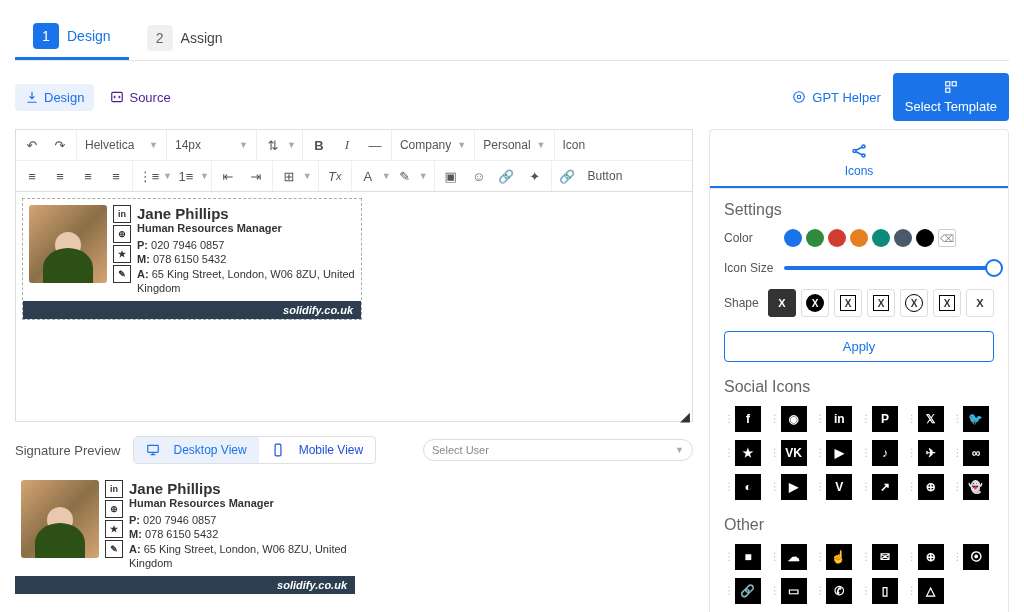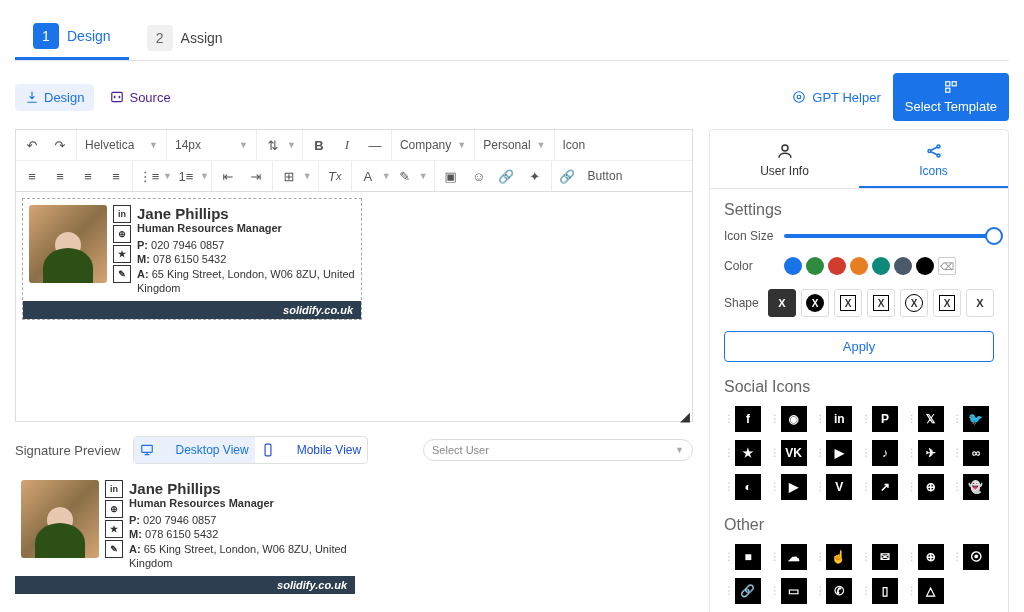--- a/index.html
+++ b/index.html
@@ -55,21 +55,21 @@
 .sig-title { font-size: 11px; font-weight: bold; margin-bottom: 4px; }
 .sig-line { font-size: 11px; line-height: 1.3; }
 .sig-line b { font-weight: bold; }
 .sig-footer { background: #2c3e50; color: #fff; text-align: right; padding: 3px 8px; font-size: 11px; font-weight: bold; font-style: italic; }
 .resize-handle { position: absolute; right: 0; bottom: 0; width: 12px; height: 12px; cursor: nwse-resize; }
 
 
 .preview-row { display: flex; align-items: center; margin-top: 14px; gap: 12px; }
 .preview-title { font-size: 13px; color: #555; }
 .view-toggle { display: flex; border: 1px solid #e0e0e0; border-radius: 4px; }
-.view-btn { display: flex; align-items: center; gap: 22px; padding: 6px 6px; font-size: 12px; cursor: pointer; }
+.view-btn { display: flex; align-items: center; gap: 14px; padding: 6px 12px; font-size: 12px; cursor: pointer; }
 .view-btn.active { background: #eaf1fd; color: #1a73e8; }
 .view-btn:not(.active) { color: #1d4ed8; }
 .select-user { flex: 1; max-width: 270px; margin-left: auto; border: 1px solid #ddd; border-radius: 11px; padding: 4px 8px; font-size: 11px; color: #888; display: flex; justify-content: space-between; align-items: center; cursor: pointer; }
 
 .preview-card { margin-top: 10px; width: 340px; }
 
 
 .rp-tabs { display: flex; border-bottom: 1px solid #e5e5e5; }
 .rp-tab { flex: 1; text-align: center; padding: 12px 0 8px; cursor: pointer; font-size: 12px; }
 .rp-tab.active { color: #1a73e8; border-bottom: 2px solid #1a73e8; }
@@ -288,57 +288,50 @@
             <div class="sig-line"><b>A:</b> <span>65 King Street, London, W06 8ZU, United Kingdom</span></div>
           </div>
         </div>
         <div class="sig-footer">solidify.co.uk</div>
       </div>
 
     </div>
 
     <div class="right">
       <div class="rp-tabs">
-        <div class="rp-tab">
-          <svg width="18" height="18" viewBox="0 0 24 24" fill="none" stroke="currentColor" stroke-width="2">
-              <circle cx="12" cy="8" r="4"></circle>
-              <path d="M4 21c0-4 4-6 8-6s8 2 8 6"></path>
-            </svg>
-          <span>User Info</span>
-        </div>
         <div class="rp-tab active">
           <svg width="18" height="18" viewBox="0 0 24 24" fill="none" stroke="currentColor" stroke-width="2">
               <circle cx="6" cy="12" r="2"></circle>
               <circle cx="18" cy="6" r="2"></circle>
               <circle cx="18" cy="18" r="2"></circle>
               <path d="M8 11l8-4M8 13l8 4"></path>
             </svg>
           <span>Icons</span>
         </div>
       </div>
       <div class="rp-body">
         <div class="rp-section-label">Settings</div>
-
-        <div class="rp-row">
-          <div class="rp-row-label">Icon Size</div>
-          <div class="slider"></div>
-        </div>
 
         <div class="rp-row">
           <div class="rp-row-label">Color</div>
           <div class="color-swatches" id="color-swatches">
               <div class="swatch" style="background: rgb(26, 115, 232);"></div>
               <div class="swatch" style="background: rgb(46, 139, 61);"></div>
               <div class="swatch" style="background: rgb(209, 60, 47);"></div>
               <div class="swatch" style="background: rgb(230, 126, 34);"></div>
               <div class="swatch" style="background: rgb(13, 138, 122);"></div>
               <div class="swatch" style="background: rgb(74, 90, 106);"></div>
               <div class="swatch" style="background: rgb(0, 0, 0);"></div>
               <div class="swatch reset">⌫</div>
             </div>
+        </div>
+
+        <div class="rp-row">
+          <div class="rp-row-label">Icon Size</div>
+          <div class="slider"></div>
         </div>
 
         <div class="rp-row">
           <div class="rp-row-label">Shape</div>
           <div class="shapes" id="shape-options">
               <div class="shape-opt active">X</div>
               <div class="shape-opt">
                 <span style="width:18px;height:18px;background:#000;color:#fff;border-radius:50%;display:flex;align-items:center;justify-content:center;font-size:10px">X</span>
               </div>
               <div class="shape-opt">

